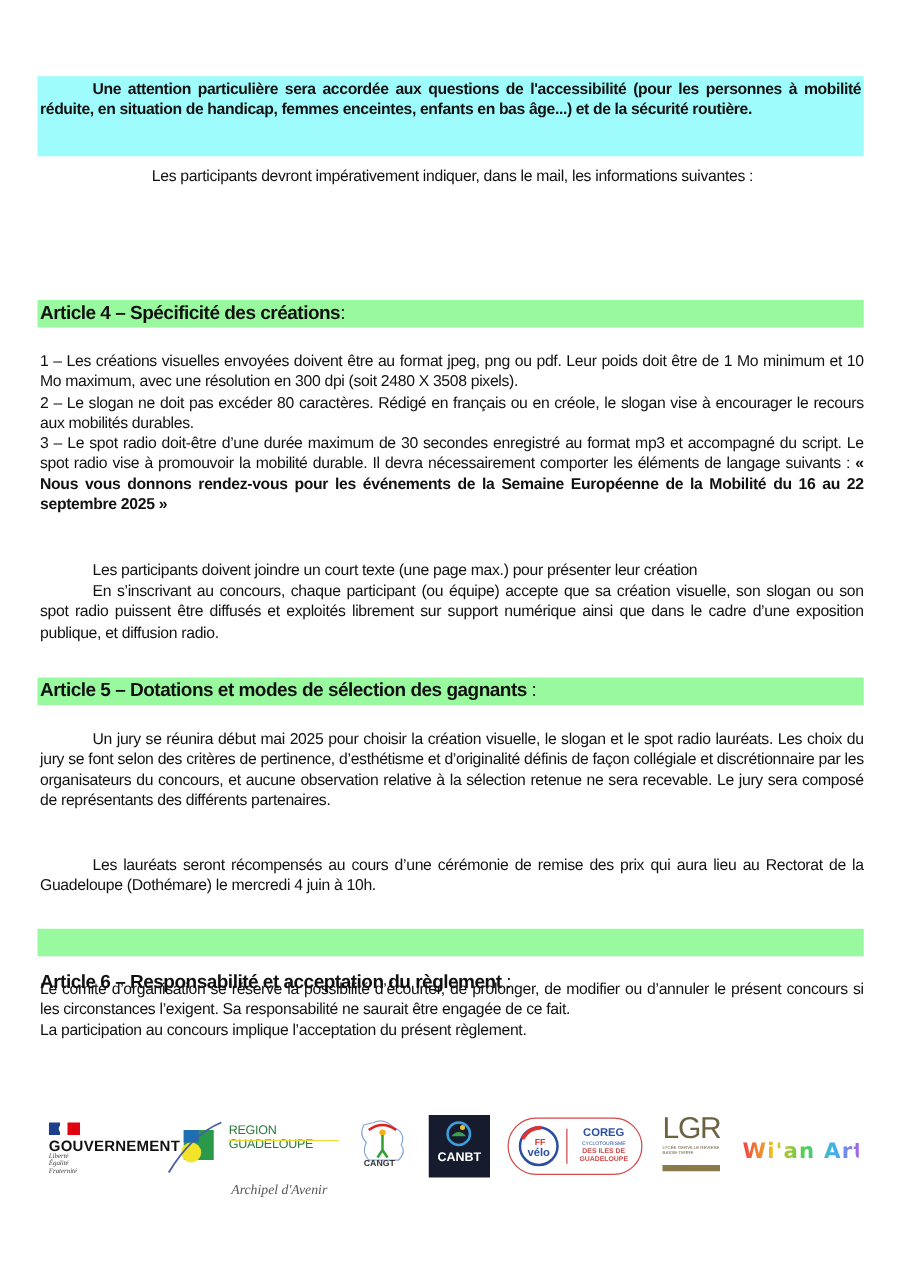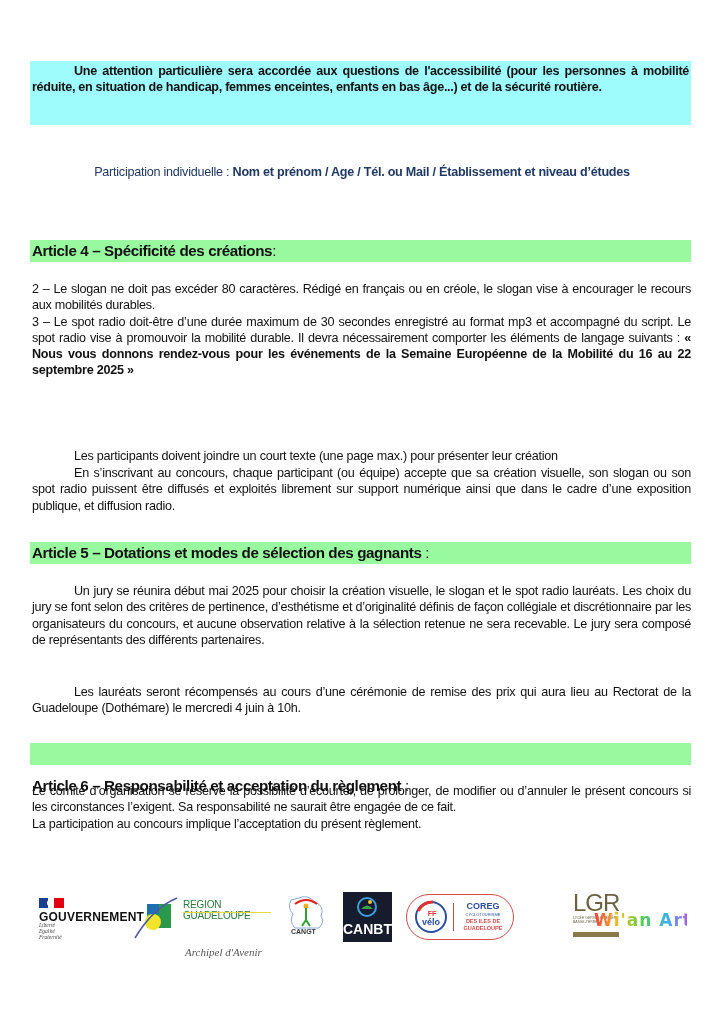--- a/index.html
+++ b/index.html
@@ -29,33 +29,32 @@
   .logo { position: absolute; }
 </style>
 </head>
 <body>
 
 <div class="page">
 
   <div class="cyan-box"></div>
   <div class="cyan-text txt just indent">Une attention particulière sera accordée aux questions de l'accessibilité (pour les personnes à mobilité réduite, en situation de handicap, femmes enceintes, enfants en bas âge...) et de la sécurité routière.</div>
 
+  <div class="intro txt center">Les participants devront impérativement indiquer, dans le mail, les informations suivantes :</div>
 
   <div class="part txt center blue">
-    <div>
-      <span>Participation individuelle : </span><span class="b">Nom et prénom / Age / Tél. ou Mail / Établissement et niveau d’études</span>
-    </div>
   </div>
 
   <div class="h-bar" style="top:240px;"></div>
   <div class="h-text" style="top:240px;">
     <span>Article 4 – Spécificité des créations</span><span class="colon">:</span>
   </div>
 
   <div class="block txt just" style="top:281px;">
+    <div>1 – Les créations visuelles envoyées doivent être au format jpeg, png ou pdf. Leur poids doit être de 1 Mo minimum et 10 Mo maximum, avec une résolution en 300 dpi (soit 2480 X 3508 pixels).</div>
     <div>2 – Le slogan ne doit pas excéder 80 caractères. Rédigé en français ou en créole, le slogan vise à encourager le recours aux mobilités durables.</div>
     <div>
       <span>3 – Le spot radio doit-être d’une durée maximum de 30 secondes enregistré au format mp3 et accompagné du script. Le spot radio vise à promouvoir la mobilité durable. Il devra nécessairement comporter les éléments de langage suivants : </span><span class="b">« Nous vous donnons rendez-vous pour les événements de la Semaine Européenne de la Mobilité du 16 au 22 septembre 2025 »</span>
     </div>
   </div>
 
   <div class="block txt just indent" style="top:448px;">Les participants doivent joindre un court texte (une page max.) pour présenter leur création</div>
   <div class="block txt just indent" style="top:465px;">En s’inscrivant au concours, chaque participant (ou équipe) accepte que sa création visuelle, son slogan ou son spot radio puissent être diffusés et exploités librement sur support numérique ainsi que dans le cadre d’une exposition publique, et diffusion radio.</div>
 
   <div class="h-bar" style="top:542px;"></div>
@@ -112,40 +111,40 @@
       </svg>
       <div style="position:absolute; left:6px; top:36px; font-size:7px; font-weight:bold; color:#333;">CANGT</div>
     </div>
 
     <div class="logo" style="left:313px; top:2px; width:49px; height:50px; background:#161b2e;">
       <svg width="49" height="30">
         <circle cx="24" cy="15" r="9" fill="none" stroke="#3aa0e0" stroke-width="2"></circle>
         <path d="M18 17 Q24 10 30 17" fill="#3aa050"></path>
         <circle cx="27" cy="10" r="2" fill="#f2c12a"></circle>
       </svg>
-      <div style="position:absolute; left:0; top:29px; width:49px; text-align:center; color:#fff; font-size:14px; font-weight:bold;">CANBT</div>
+      <div style="position:absolute; left:0; top:29px; width:49px; text-align:center; color:#fff; font-size:10px; font-weight:bold;">CANBT</div>
     </div>
 
     <div class="logo" style="left:376px; top:4px; width:108px; height:46px; border:1.5px solid #d24a4a; border-radius:23px; box-sizing:border-box;">
       <svg width="36" height="36" style="position:absolute; left:6px; top:4px;">
         <circle cx="18" cy="18" r="15" fill="none" stroke="#2a4ea0" stroke-width="2"></circle>
         <path d="M5 12 Q10 3 20 3" stroke="#e03030" stroke-width="3" fill="none"></path>
         <text x="19" y="17" font-size="7" font-weight="bold" fill="#e03030" text-anchor="middle" font-family="Liberation Sans, sans-serif">FF</text>
         <text x="18" y="26" font-size="9" font-weight="bold" fill="#2a4ea0" text-anchor="middle" font-family="Liberation Sans, sans-serif">vélo</text>
       </svg>
       <div style="position:absolute; left:46px; top:8px; width:1px; height:28px; background:#d24a4a;"></div>
       <div style="position:absolute; left:50px; top:6px; width:52px; text-align:center; line-height:7px;">
         <div style="font-size:9px; font-weight:bold; color:#2a4ea0; line-height:10px;">COREG</div>
         <div style="font-size:4px; color:#2a4ea0;">CYCLOTOURISME</div>
         <div style="font-size:5.5px; font-weight:bold; color:#d24a4a;">DES ILES DE</div>
         <div style="font-size:5.5px; font-weight:bold; color:#d24a4a;">GUADELOUPE</div>
       </div>
     </div>
 
-    <div class="logo" style="left:500px; top:0px; width:50px; height:56px;margin-left:43px;">
+    <div class="logo" style="left:500px; top:0px; width:50px; height:56px;">
       <div style="font-size:24px; color:#6b6242; letter-spacing:-1px; line-height:26px;">LGR</div>
       <div style="font-size:3.5px; color:#6b6242; line-height:4px; width:46px;">LYCÉE GERVILLE RÉVIÈRE BASSE-TERRE</div>
       <div style="margin-top:8px; width:46px; height:5px; background:#8a7a4a;"></div>
     </div>
 
     <div class="logo" style="left:562px; top:16px; width:95px; height:26px;">
       <svg width="95" height="26">
         <defs>
           <linearGradient id="rb" x1="0" x2="1" y1="0" y2="0">
             <stop offset="0" stop-color="#f04040"></stop>

